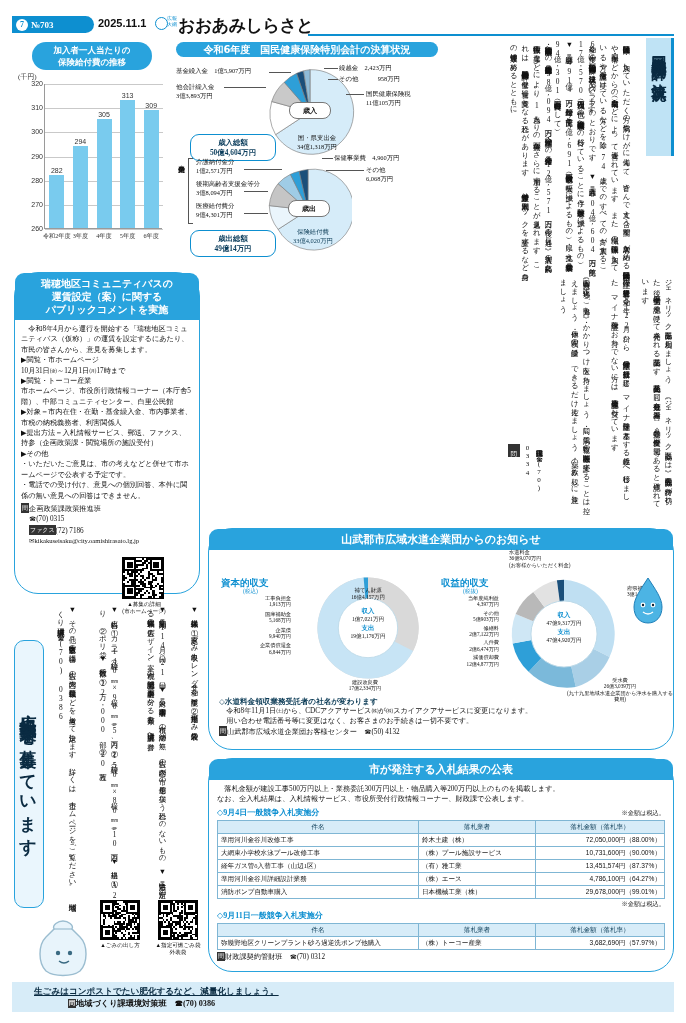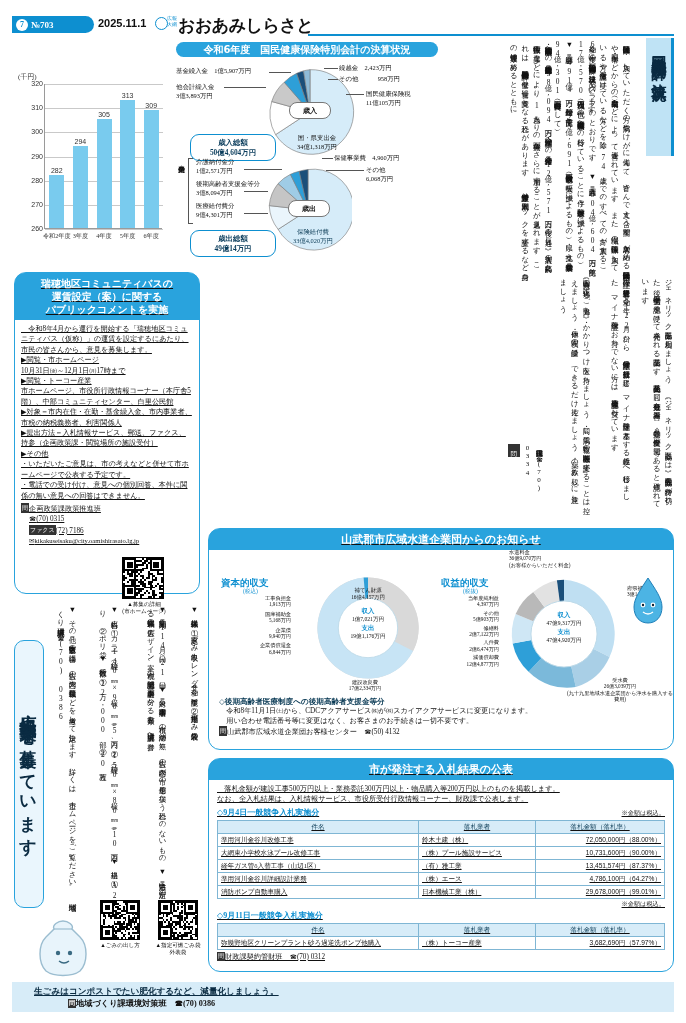--- a/index.html
+++ b/index.html
@@ -72,21 +72,21 @@
     font-size:7.4px;line-height:11.6px;letter-spacing:.2px;color:#111;
     font-family:"Liberation Serif","DejaVu Serif",serif;
   }
   .vtitle{
     writing-mode:vertical-rl;background:#bfe3f5;border-right:3px solid #0d8fd0;
     font-size:15px;font-weight:bold;letter-spacing:1px;color:#0a2b42;
     padding:6px 3px;font-family:"DejaVu Sans","Liberation Sans",sans-serif;
   }
 
   
-  .panel{border:1.6px solid #29a3dd;border-radius:12px;background:#fff;text-decoration:underline;}
+  .panel{border:1.6px solid #29a3dd;border-radius:24px;background:#fff;}
   .panelHdr{
     background:#29a3dd;color:#fff;text-align:center;font-weight:bold;
     font-family:"DejaVu Sans","Liberation Sans",sans-serif;
     border-radius:9px 9px 0 0;
   }
   .body{font-size:7.2px;line-height:10.4px;padding:4px 6px;}
   .body p{margin:0;}
 
   
   .qr{background:#fff;border:1px solid #000;}
@@ -129,20 +129,26 @@
     <div class="moon"></div>
     <div class="mini">
       <div>広報</div>
       <div>大網</div>
     </div>
     <div class="ttl">おおあみしらさと</div>
     <div class="rule"></div>
   </div>
 
   <div class="abs chartbox">
+    <div class="abs pill chartTitle">
+      <div style="display:flex;flex-direction:column;line-height:12px;">
+        <span>加入者一人当たりの</span>
+        <span>保険給付費の推移</span>
+      </div>
+    </div>
     <div class="abs unit">(千円)</div>
     <div class="abs plot" id="barplot">
         <div class="gl" style="top: 145px;"></div>
         <div class="ytick" style="top: 141px;">260</div>
         <div class="gl" style="top: 120.833px;"></div>
         <div class="ytick" style="top: 116.833px;">270</div>
         <div class="gl" style="top: 96.6667px;"></div>
         <div class="ytick" style="top: 92.6667px;">280</div>
         <div class="gl" style="top: 72.5px;"></div>
         <div class="ytick" style="top: 68.5px;">290</div>
@@ -1160,21 +1166,21 @@
     <svg class="abs" style="left:418px;top:46px;" width="42" height="62" viewBox="0 0 42 62">
       <path d="M21,3 C28,14 35,23 35,32 C35,42 29,48 21,48 C13,48 7,42 7,32 C7,23 14,14 21,3 Z" fill="#4cb4e4" stroke="#1f7fb8" stroke-width="1"></path>
       <circle cx="16" cy="30" r="2.4" fill="#fff"></circle>
         <circle cx="26" cy="30" r="2.4" fill="#fff"></circle>
       <circle cx="16" cy="30" r="1.2" fill="#123"></circle>
         <circle cx="26" cy="30" r="1.2" fill="#123"></circle>
       <path d="M16,37 Q21,41 26,37" stroke="#fff" stroke-width="1.3" fill="none"></path>
     </svg>
 
     <div class="abs" style="left:10px;top:168px;width:446px;">
-      <div style="font-size:7.6px;font-weight:bold;color:#0a3a55;">◇後期高齢者医療制度への後期高齢者支援金等分</div>
+      <div style="font-size:7.6px;font-weight:bold;color:#0a3a55;">◇水道料金領収業務受託者の社名が変わります</div>
       <div style="font-size:7.2px;line-height:9.6px;">　令和8年11月1日㈯から、CDCアクアサービス㈱が㈱スカイアクアサービスに変更になります。</div>
       <div style="font-size:7.2px;line-height:9.6px;">　用い合わせ電話番号等に変更はなく、お客さまのお手続きは一切不要です。</div>
       <div style="font-size:7.2px;line-height:10px;">
         <span class="tagk">問</span><span>山武郡市広域水道企業団お客様センター　☎(50) 4132</span>
       </div>
     </div>
   </div>
 
   <div class="abs panel" style="left:208px;top:758px;width:466px;height:214px;">
     <div class="panelHdr" style="padding:3px 0;font-size:11px;">市が発注する入札結果の公表</div>

